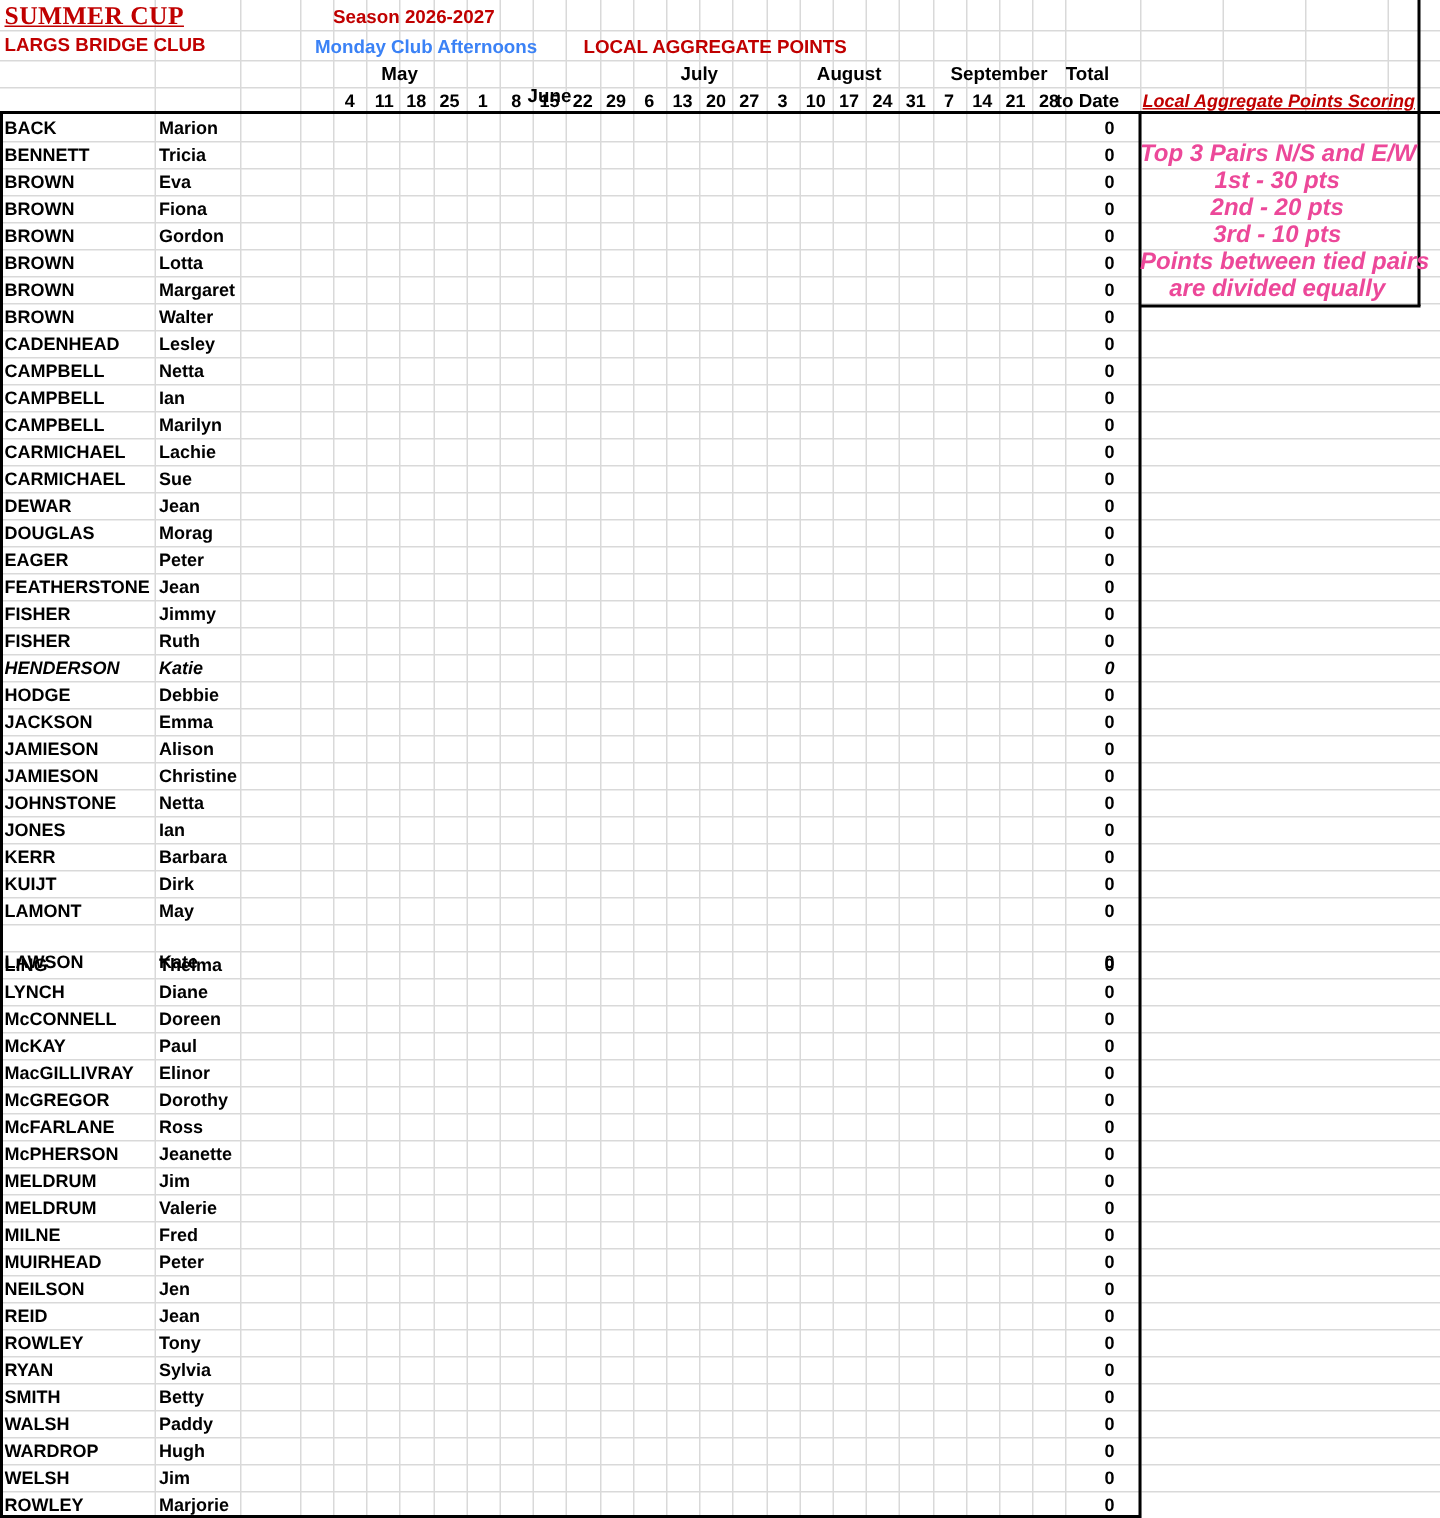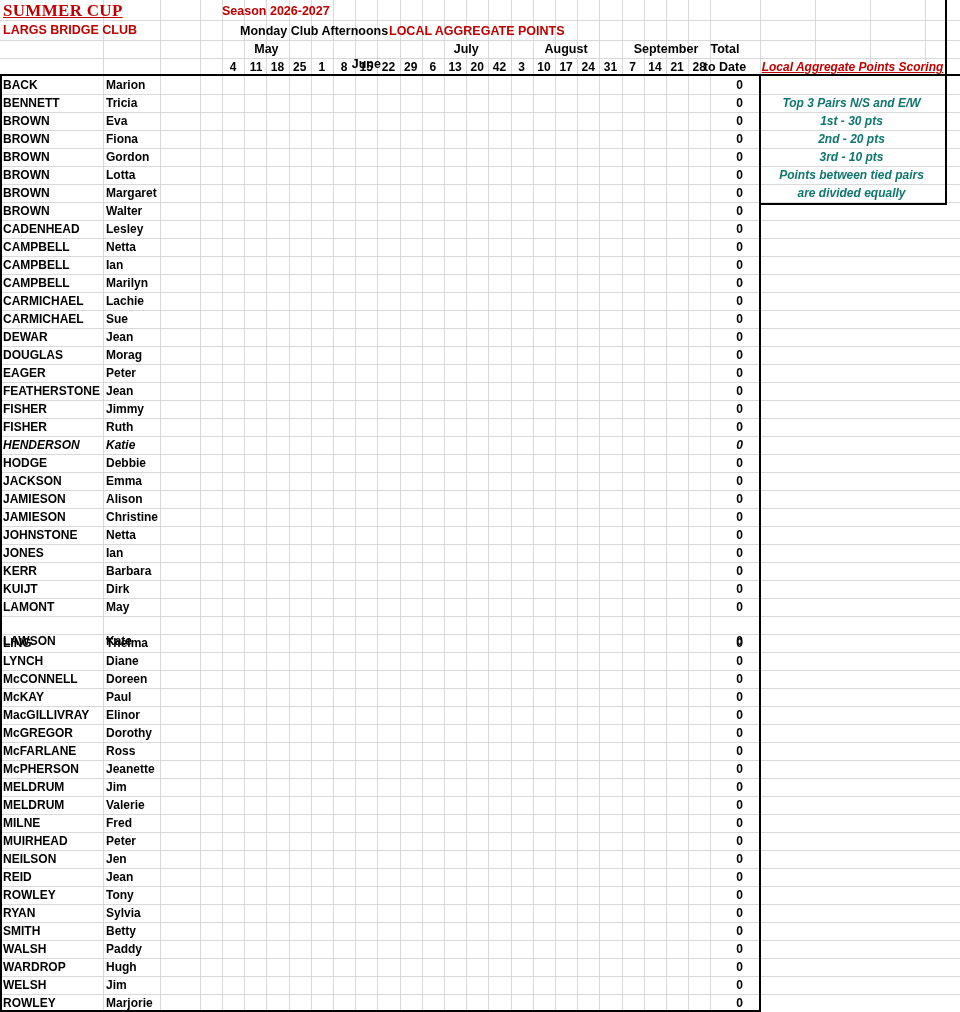--- a/index.html
+++ b/index.html
@@ -28,22 +28,22 @@
     position:absolute;left:3px;top:23px;
     font-weight:bold;font-size:12.5px;color:#C00000;
     white-space:nowrap;
   }
   .season{
     position:absolute;left:222px;top:4px;
     font-weight:bold;font-size:12.5px;color:#C00000;
     white-space:nowrap;
   }
   .monday{
-    position:absolute;left:240px;top:24px;
-    font-weight:bold;font-size:12.5px;color:#000000;
+    position:absolute;left:210px;top:24px;
+    font-weight:bold;font-size:12.5px;color:#3b82f6;
     white-space:nowrap;
   }
   .lap{
     position:absolute;left:389px;top:24px;
     font-weight:bold;font-size:12.5px;color:#C00000;
     white-space:nowrap;
   }
 
   
   .month{
@@ -77,21 +77,21 @@
   .firstname{
     position:absolute;left:106px;top:0;width:52px;height:18px;line-height:18px;
     font-weight:bold;font-size:12px;color:#000;white-space:nowrap;overflow:hidden;
   }
   .total{
     position:absolute;left:690px;top:0;width:53px;height:18px;line-height:18px;
     font-weight:bold;font-size:12px;color:#000;text-align:right;
   }
   .note{
     position:absolute;left:760px;top:0;width:183px;height:18px;line-height:18px;
-    font-weight:bold;font-style:italic;font-size:12px;color:#0f766e;
+    font-weight:bold;font-style:italic;font-size:16px;color:#ec4899;
     text-align:center;white-space:nowrap;
   }
 </style>
 </head>
 <body>
 
 <div class="sheet">
 
   <div id="gridlayer">
       <div class="vline" style="left: 103px; top: 0px; height: 1012px;"></div>
@@ -202,21 +202,21 @@
       <div class="month" style="left: 310.8px; width: 111px; margin-top: 15px;">June</div>
       <div class="daynum" style="left: 310.8px; width: 22.2px;">1</div>
       <div class="daynum" style="left: 333px; width: 22.2px;">8</div>
       <div class="daynum" style="left: 355.2px; width: 22.2px;">15</div>
       <div class="daynum" style="left: 377.4px; width: 22.2px;">22</div>
       <div class="daynum" style="left: 399.6px; width: 22.2px;">29</div>
       <div class="month" style="left: 421.8px; width: 88.8px;">July</div>
       <div class="daynum" style="left: 421.8px; width: 22.2px;">6</div>
       <div class="daynum" style="left: 444px; width: 22.2px;">13</div>
       <div class="daynum" style="left: 466.2px; width: 22.2px;">20</div>
-      <div class="daynum" style="left: 488.4px; width: 22.2px;">42</div>
+      <div class="daynum" style="left: 488.4px; width: 22.2px;">27</div>
       <div class="month" style="left: 510.6px; width: 111px;">August</div>
       <div class="daynum" style="left: 510.6px; width: 22.2px;">3</div>
       <div class="daynum" style="left: 532.8px; width: 22.2px;">10</div>
       <div class="daynum" style="left: 555px; width: 22.2px;">17</div>
       <div class="daynum" style="left: 577.2px; width: 22.2px;">24</div>
       <div class="daynum" style="left: 599.4px; width: 22.2px;">31</div>
       <div class="month" style="left: 621.6px; width: 88.8px;">September</div>
       <div class="daynum" style="left: 621.6px; width: 22.2px;">7</div>
       <div class="daynum" style="left: 643.8px; width: 22.2px;">14</div>
       <div class="daynum" style="left: 666px; width: 22.2px;">21</div>

